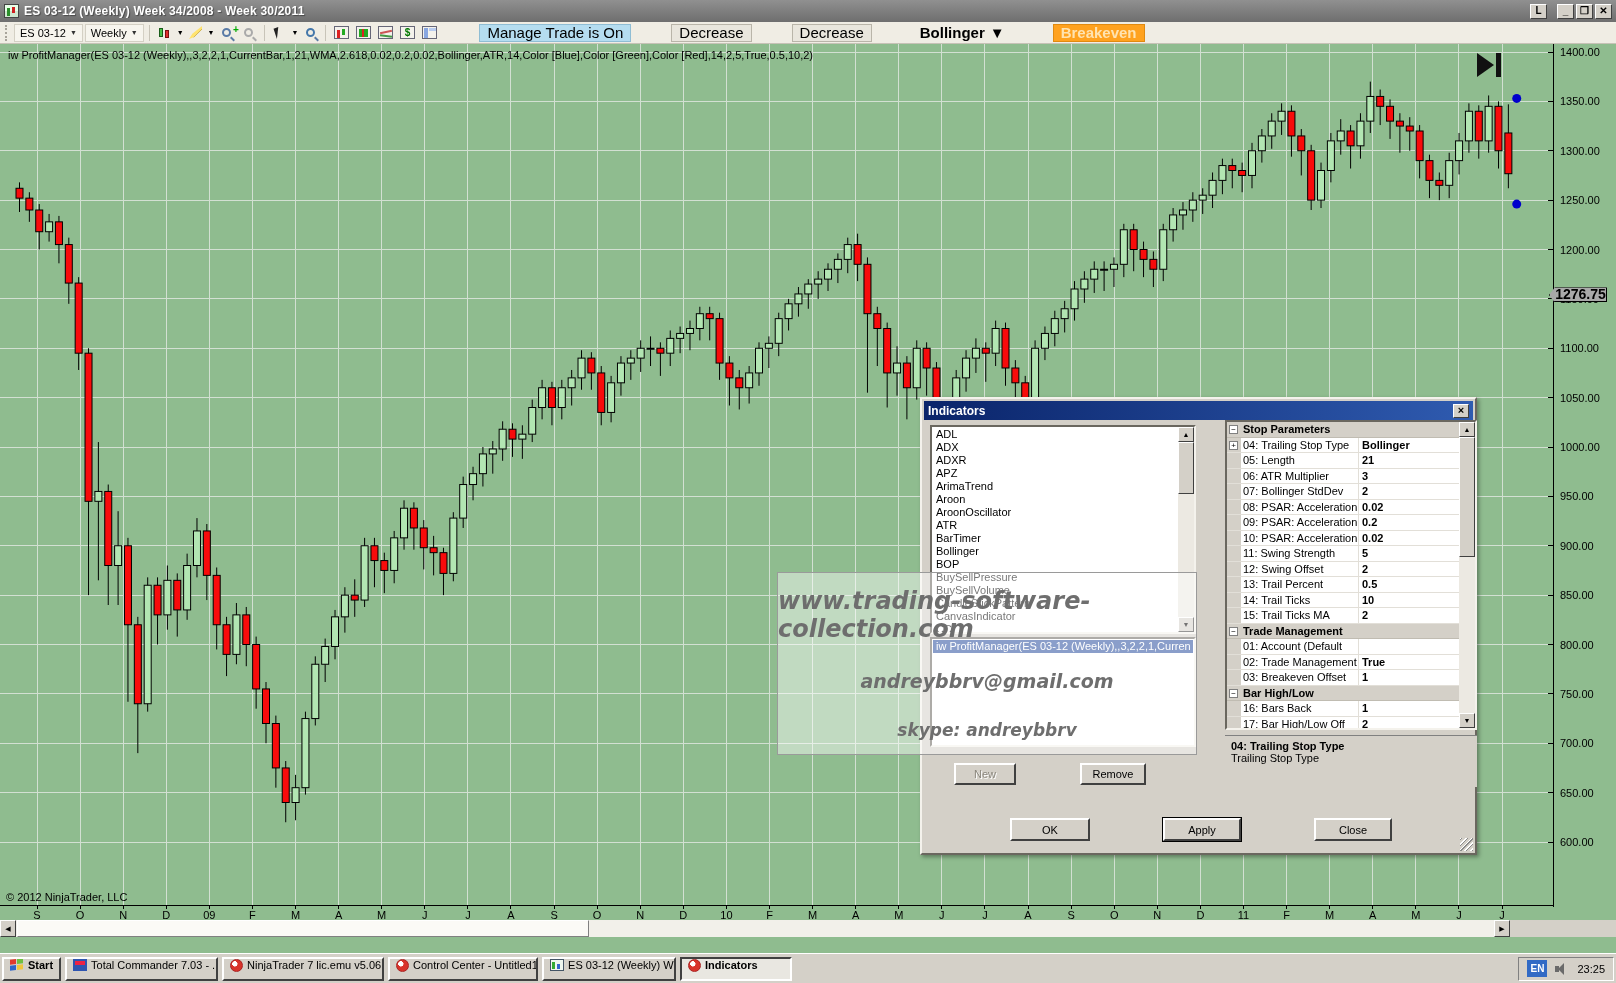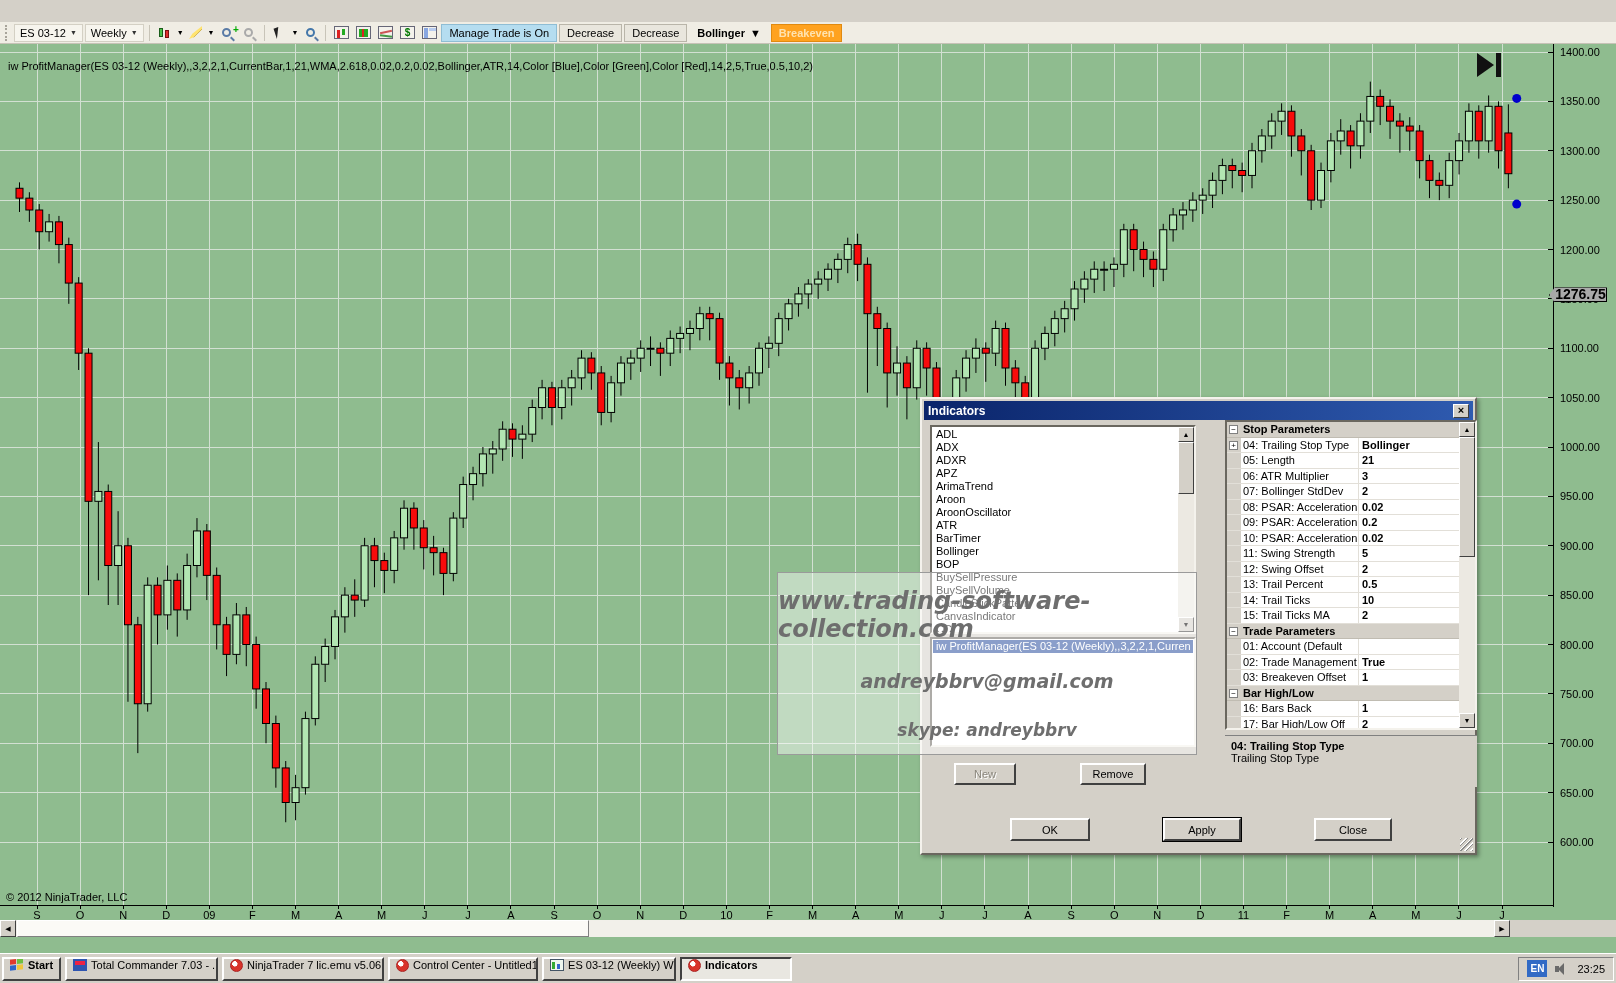--- a/index.html
+++ b/index.html
@@ -21,21 +21,21 @@
   .tbtn.gap{margin-left:10px;}
 
   
   .toolbar{position:absolute;left:0;top:22px;width:1616px;height:22px;background:#f0ede4;
     border-bottom:1px solid #c6c2b6;display:flex;align-items:center;padding:0 2px;gap:2px;}
   .grip{width:4px;height:16px;border-left:2px dotted #a8a49a;margin:0 3px;}
   .tb-dd{display:flex;align-items:center;gap:4px;padding:1px 5px;border:1px solid #d4d0c4;background:#f7f5ee;height:18px;}
   .tb-dd .arr{font-size:7px;color:#333;}
   .tb-ico{width:20px;height:18px;display:flex;align-items:center;justify-content:center;border:1px solid transparent;}
   .tb-sep{width:1px;height:16px;background:#c8c4b8;margin:0 3px;}
-  .tb-btn{height:18px;padding:1px 7px;border:1px solid #b9b5a9;background:#e9e6dd;display:flex;align-items:center;font-size:11px;}
+  .tb-btn{height:18px;padding:1px 7px;border:1px solid #b9b5a9;background:#e9e6dd;display:flex;align-items:center;font-size:15px;margin-left:38px;}
   .tb-btn.blue{background:#b5ddf0;border-color:#8fbdd4;}
   .tb-btn.orange{background:#ffa21f;border-color:#e08a10;color:#ffe3b0;font-weight:bold;}
   .tb-btn.bold{font-weight:bold;background:transparent;border-color:transparent;gap:5px;}
   .ico-candle{display:inline-block;width:14px;height:14px;position:relative;}
   .ico-candle i{position:absolute;width:4px;border:1px solid #1a5c1a;background:#49c249;}
   .ico-candle i.r{border-color:#7c1010;background:#e03030;}
   .pencil{width:13px;height:13px;background:linear-gradient(135deg,#ffe36e 60%,#caa52a 60%);clip-path:polygon(0 100%,25% 60%,100% 0,100% 25%,40% 85%);}
   .mag{width:9px;height:9px;border:2px solid #5a7ba6;border-radius:50%;position:relative;}
   .mag:after{content:"";position:absolute;width:5px;height:2px;background:#5a7ba6;transform:rotate(45deg);left:6px;top:8px;}
   .mag.plus:before{content:"+";position:absolute;color:#0a0;font-weight:bold;font-size:10px;left:9px;top:-6px;}
@@ -48,21 +48,21 @@
   .mini.c2:before{content:"";position:absolute;left:2px;top:2px;width:9px;height:8px;background:
      linear-gradient(90deg,#2a2 30%,#d22 30%,#d22 60%,#2a2 60%);}
   .mini.c3:before{content:"";position:absolute;left:1px;top:4px;width:12px;height:2px;background:#c55;transform:rotate(-12deg);}
   .mini.c3:after{content:"";position:absolute;left:1px;top:8px;width:12px;height:2px;background:#494;transform:rotate(8deg);}
   .mini.dollar{color:#070;font-weight:bold;font-size:10px;text-align:center;line-height:12px;}
   .mini.panel:before{content:"";position:absolute;left:1px;top:1px;width:4px;height:10px;background:#88a6e0;}
   .mini.panel:after{content:"";position:absolute;left:6px;top:1px;width:7px;height:3px;background:#b8ccf0;}
 
   
   .chartwrap{position:absolute;left:0;top:44px;width:1616px;height:876px;background:#8fbc8f;}
-  .ind-label{position:absolute;left:8px;top:16px;color:#000;font-size:11px;z-index:2;white-space:nowrap;}
+  .ind-label{position:absolute;left:8px;top:5px;color:#000;font-size:11px;z-index:2;white-space:nowrap;}
   .playico{position:absolute;left:1477px;top:8px;z-index:2;}
   .pricemarker{position:absolute;left:1549px;width:58px;height:15px;background:#a9a9a9;border:1px solid #000;
      color:#000;font-size:14px;font-weight:bold;text-align:center;line-height:13px;z-index:3;
      clip-path:polygon(0 50%,10% 0,100% 0,100% 100%,10% 100%);padding-left:5px;}
 
   
   .watermark{position:absolute;left:777px;top:572px;width:420px;height:183px;z-index:30;
      background:rgba(255,255,255,.45);border:1px solid #9a9a9a;
      display:flex;flex-direction:column;justify-content:space-around;align-items:center;
      font-family:"DejaVu Sans",sans-serif;font-weight:bold;font-style:italic;color:#6e6e6e;}
@@ -138,20 +138,28 @@
   .spk{width:14px;height:12px;position:relative;}
   .spk:before{content:"";position:absolute;left:0;top:3px;width:4px;height:6px;background:#6a6a6a;}
   .spk:after{content:"";position:absolute;left:3px;top:0;border-right:6px solid #6a6a6a;border-top:6px solid transparent;border-bottom:6px solid transparent;}
   .clock{font-size:11px;color:#000;}
 </style>
 </head>
 <body>
 
 <div class="screen">
 
+  <div class="titlebar">
+    <span class="appicon"></span>
+    <span class="title">ES 03-12 (Weekly)  Week 34/2008 - Week 30/2011</span>
+    <span class="tbtn gap">L</span>
+    <span class="tbtn gap">_</span>
+    <span class="tbtn">❐</span>
+    <span class="tbtn">✕</span>
+  </div>
 
   <div class="toolbar">
     <span class="grip"></span>
     <span class="tb-dd">
       <span>ES 03-12</span>
         <span class="arr">▼</span>
     </span>
     <span class="tb-dd">
       <span>Weekly</span>
         <span class="arr">▼</span>
@@ -808,21 +816,21 @@
           </div>
           <div class="pg-row">
             <div class="m"></div>
             <div class="lbl">15: Trail Ticks MA</div>
             <div class="val">2</div>
           </div>
           <div class="pg-row group">
             <div class="m">
               <div class="pg-exp">−</div>
             </div>
-            <div class="g">Trade Parameters</div>
+            <div class="g">Trade Management</div>
           </div>
           <div class="pg-row">
             <div class="m"></div>
             <div class="lbl">01: Account (Default</div>
             <div class="val"></div>
           </div>
           <div class="pg-row">
             <div class="m"></div>
             <div class="lbl">02: Trade Management</div>
             <div class="val">True</div>

